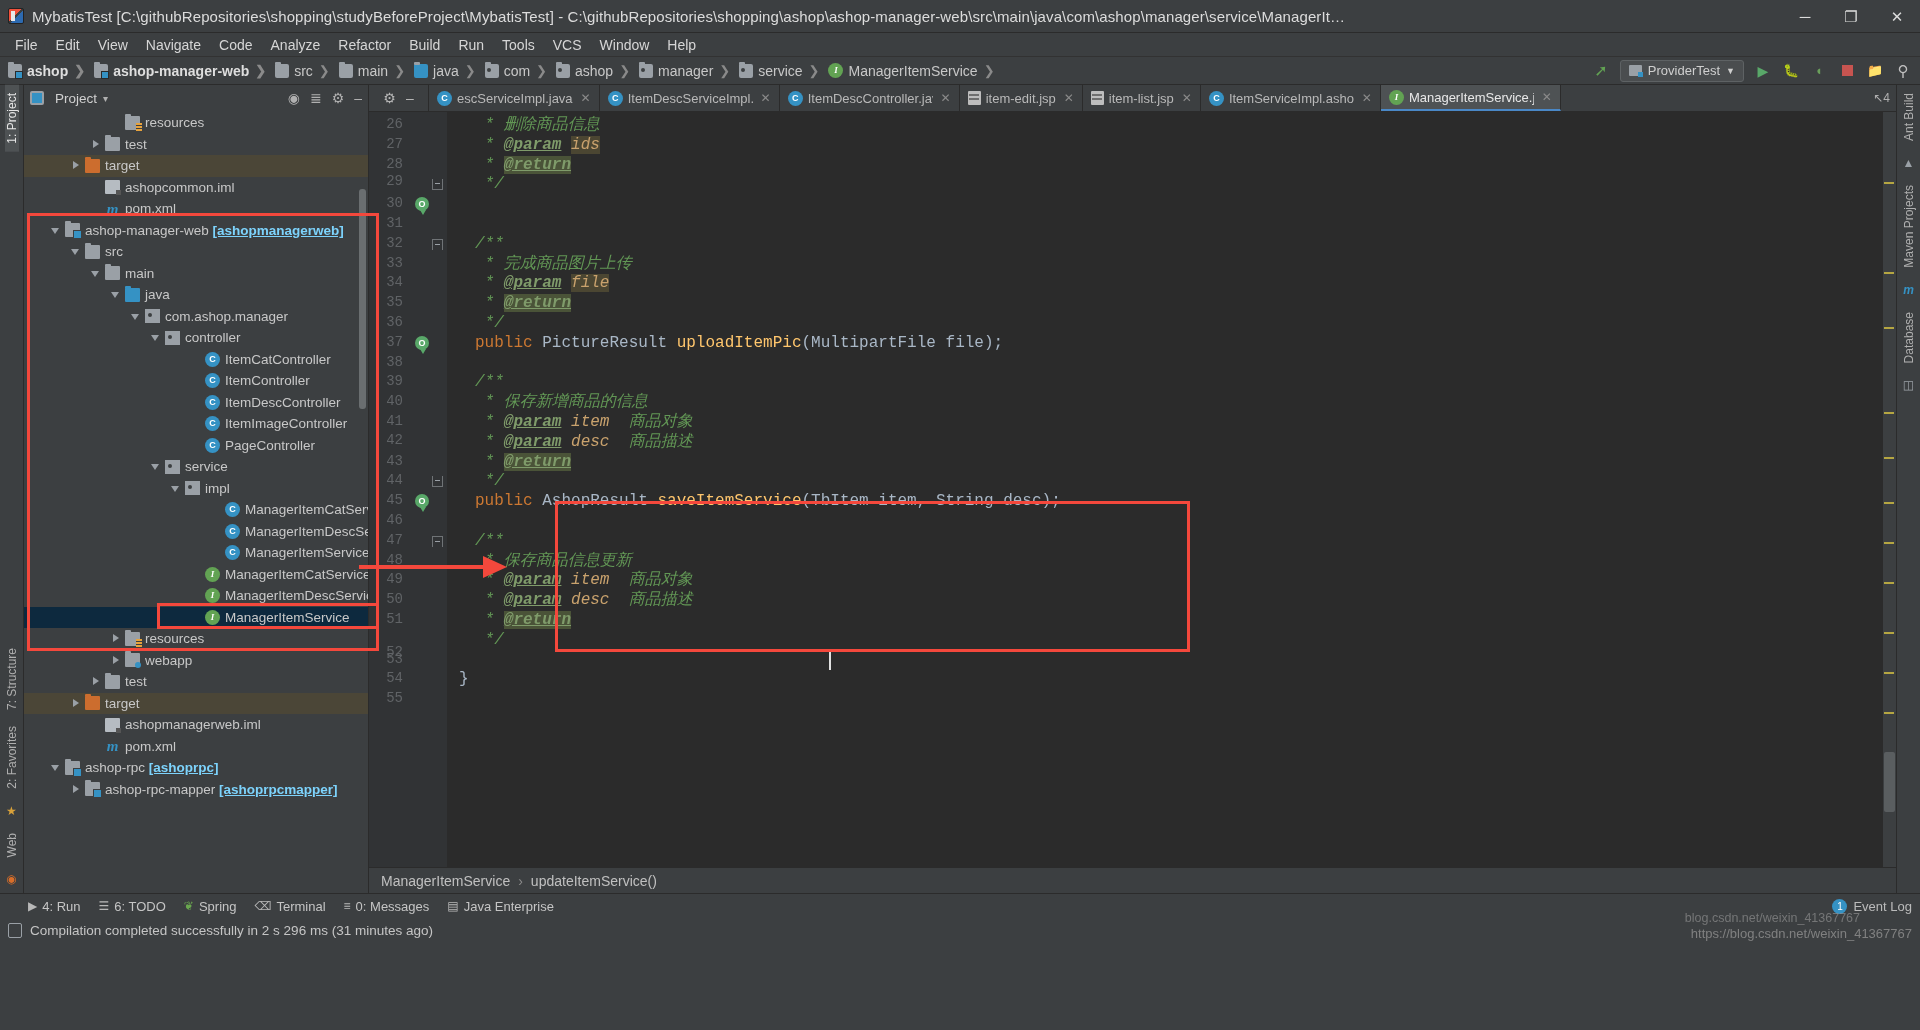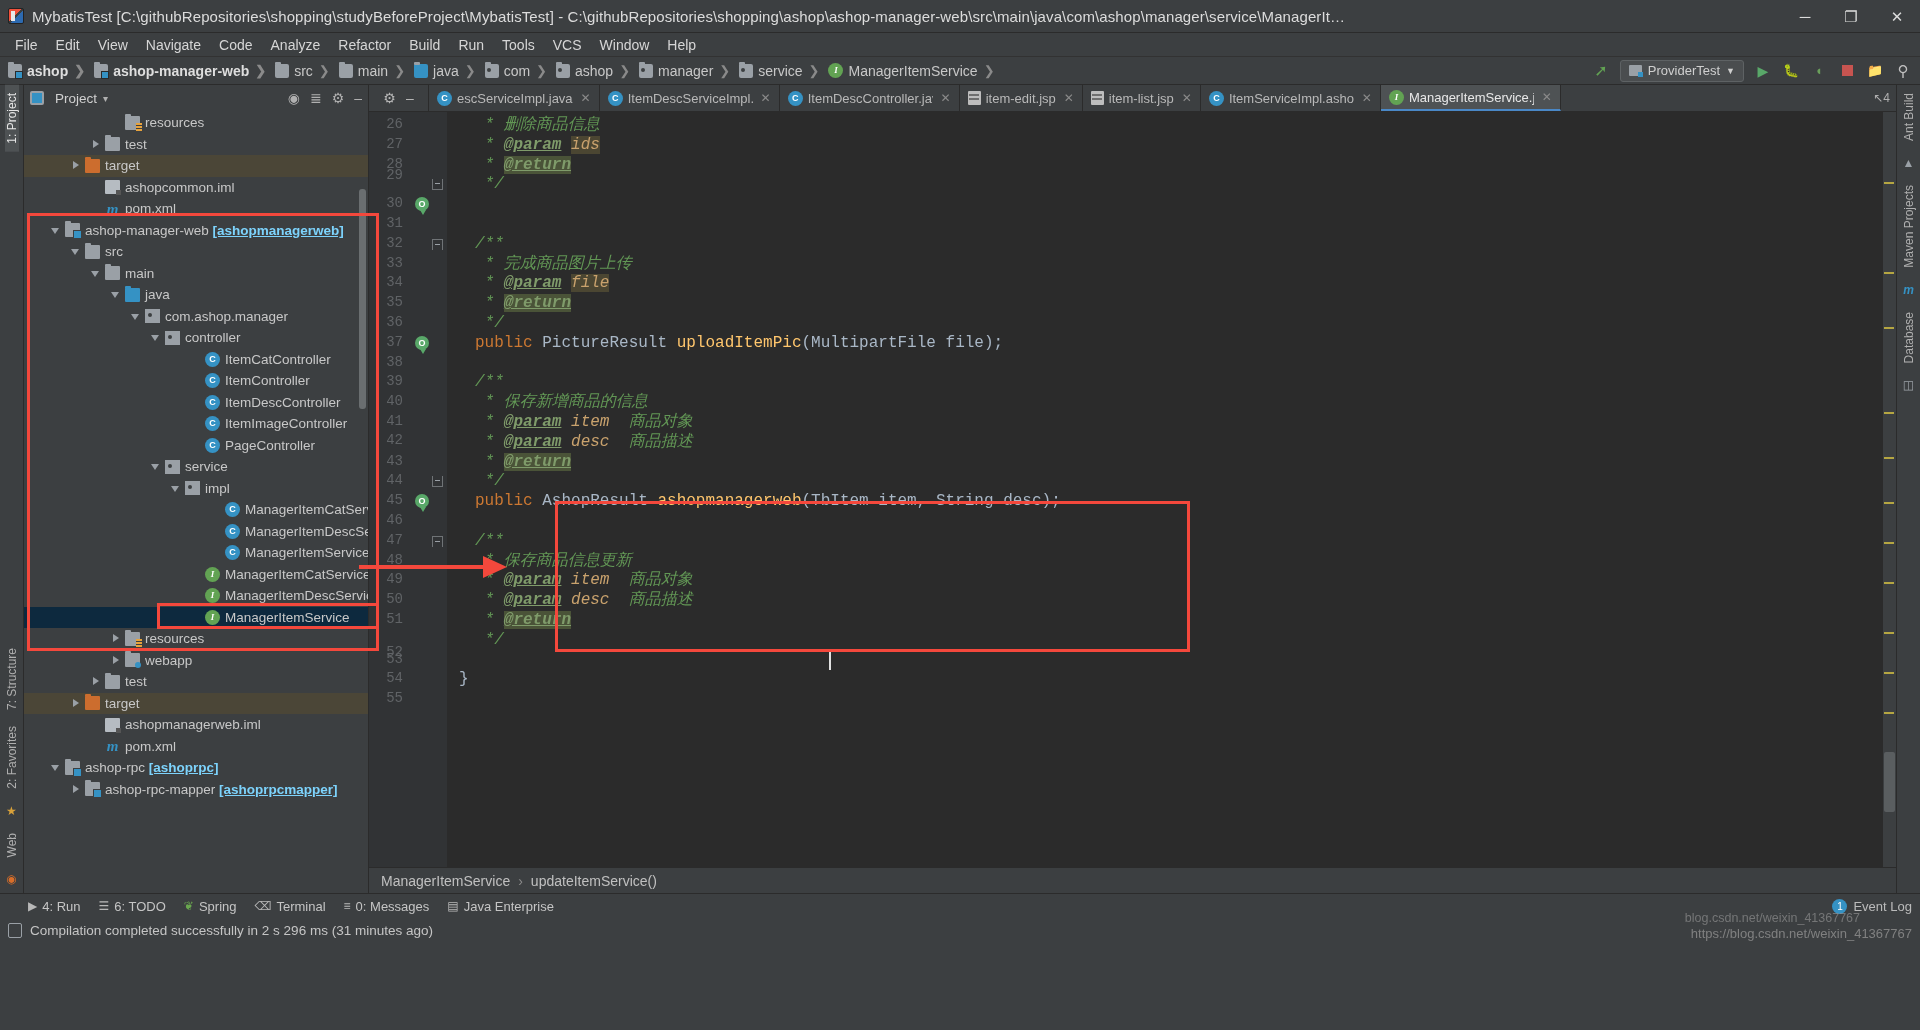--- a/index.html
+++ b/index.html
@@ -509,21 +509,21 @@
       <div id="tabbar-right">
         <span>↖4</span>
       </div>
     </div>
 
     <div id="editor-main">
       <div id="gutter">
           <div class="lnum" style="top: 4px;">26</div>
           <div class="lnum" style="top: 23.8px;">27</div>
           <div class="lnum" style="top: 43.6px;">28</div>
-          <div class="lnum" style="top: 55px; margin-left: 36px;">29</div>
+          <div class="lnum" style="top: 61px; margin-left: 36px;">29</div>
           <div class="lnum" style="top: 83.2px;">30</div>
           <div class="lnum" style="top: 103px;">31</div>
           <div class="lnum" style="top: 122.8px;">32</div>
           <div class="lnum" style="top: 142.6px;">33</div>
           <div class="lnum" style="top: 162.4px;">34</div>
           <div class="lnum" style="top: 182.2px;">35</div>
           <div class="lnum" style="top: 202px;">36</div>
           <div class="lnum" style="top: 221.8px;">37</div>
           <div class="lnum" style="top: 241.6px;">38</div>
           <div class="lnum" style="top: 261.4px;">39</div>
@@ -566,21 +566,21 @@
           <div class="cline" style="top: 182.2px; left: 28px;"><span class="cmt"> * </span><span class="tag hl-ret">@return</span></div>
           <div class="cline" style="top: 202px; left: 28px;"><span class="cmt"> */</span></div>
           <div class="cline" style="top: 221.8px; left: 28px;"><span class="kw">public</span><span class="pun"> </span><span class="cls2">PictureResult</span><span class="pun"> </span><span class="mth">uploadItemPic</span><span class="pun">(</span><span class="cls2">MultipartFile</span><span class="pun"> file);</span></div>
           <div class="cline" style="top: 241.6px; left: 28px;"></div>
           <div class="cline" style="top: 261.4px; left: 28px;"><span class="cmt">/**</span></div>
           <div class="cline" style="top: 281.2px; left: 28px;"><span class="cmt"> * </span><span class="cmt">保存新增商品的信息</span></div>
           <div class="cline" style="top: 301px; left: 28px;"><span class="cmt"> * </span><span class="tag">@param</span><span class="cmt"> </span><span class="tagp">item</span><span class="cmt">  商品对象</span></div>
           <div class="cline" style="top: 320.8px; left: 28px;"><span class="cmt"> * </span><span class="tag">@param</span><span class="cmt"> </span><span class="tagp">desc</span><span class="cmt">  商品描述</span></div>
           <div class="cline" style="top: 340.6px; left: 28px;"><span class="cmt"> * </span><span class="tag hl-ret">@return</span></div>
           <div class="cline" style="top: 360.4px; left: 28px;"><span class="cmt"> */</span></div>
-          <div class="cline" style="top: 380.2px; left: 28px;"><span class="kw">public</span><span class="pun"> </span><span class="cls2">AshopResult</span><span class="pun"> </span><span class="mth">ashopmanagerweb</span><span class="pun">(</span><span class="cls2">TbItem</span><span class="pun"> item, </span><span class="cls2">String</span><span class="pun"> desc);</span></div>
+          <div class="cline" style="top: 380.2px; left: 28px;"><span class="kw">public</span><span class="pun"> </span><span class="cls2">AshopResult</span><span class="pun"> </span><span class="mth">saveItemService</span><span class="pun">(</span><span class="cls2">TbItem</span><span class="pun"> item, </span><span class="cls2">String</span><span class="pun"> desc);</span></div>
           <div class="cline" style="top: 400px; left: 28px;"></div>
           <div class="cline" style="top: 419.8px; left: 28px;"><span class="cmt">/**</span></div>
           <div class="cline" style="top: 439.6px; left: 28px;"><span class="cmt"> * </span><span class="cmt">保存商品信息更新</span></div>
           <div class="cline" style="top: 459.4px; left: 28px;"><span class="cmt"> * </span><span class="tag">@param</span><span class="cmt"> </span><span class="tagp">item</span><span class="cmt">  商品对象</span></div>
           <div class="cline" style="top: 479.2px; left: 28px;"><span class="cmt"> * </span><span class="tag">@param</span><span class="cmt"> </span><span class="tagp">desc</span><span class="cmt">  商品描述</span></div>
           <div class="cline" style="top: 499px; left: 28px;"><span class="cmt"> * </span><span class="tag hl-ret">@return</span></div>
           <div class="cline" style="top: 518.8px; left: 28px;"><span class="cmt"> */</span></div>
           <div class="cline" style="top: 558.4px; left: 12px;"><span class="pun">}</span></div>
           <div class="cline" style="top: 578.2px; left: 28px;"></div>
         </div>

